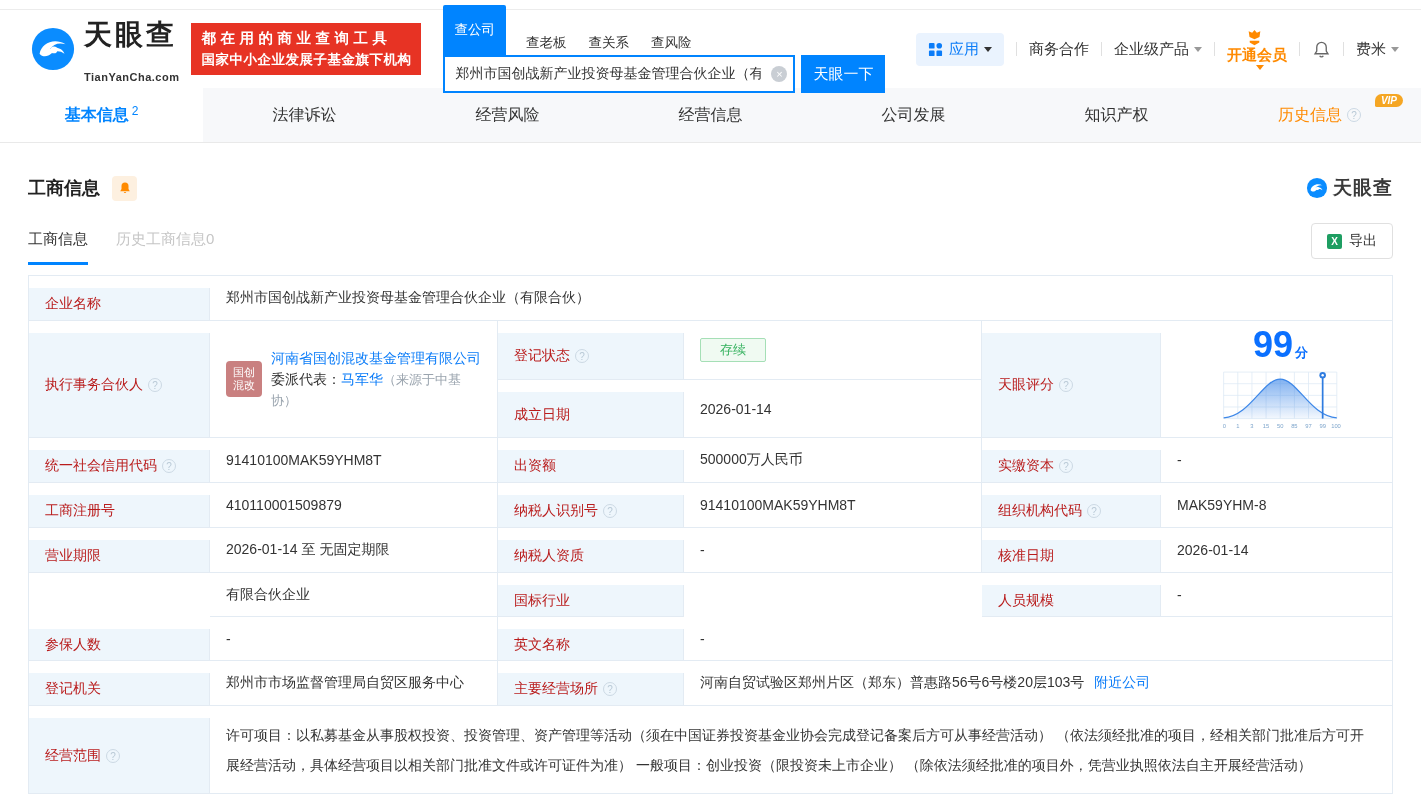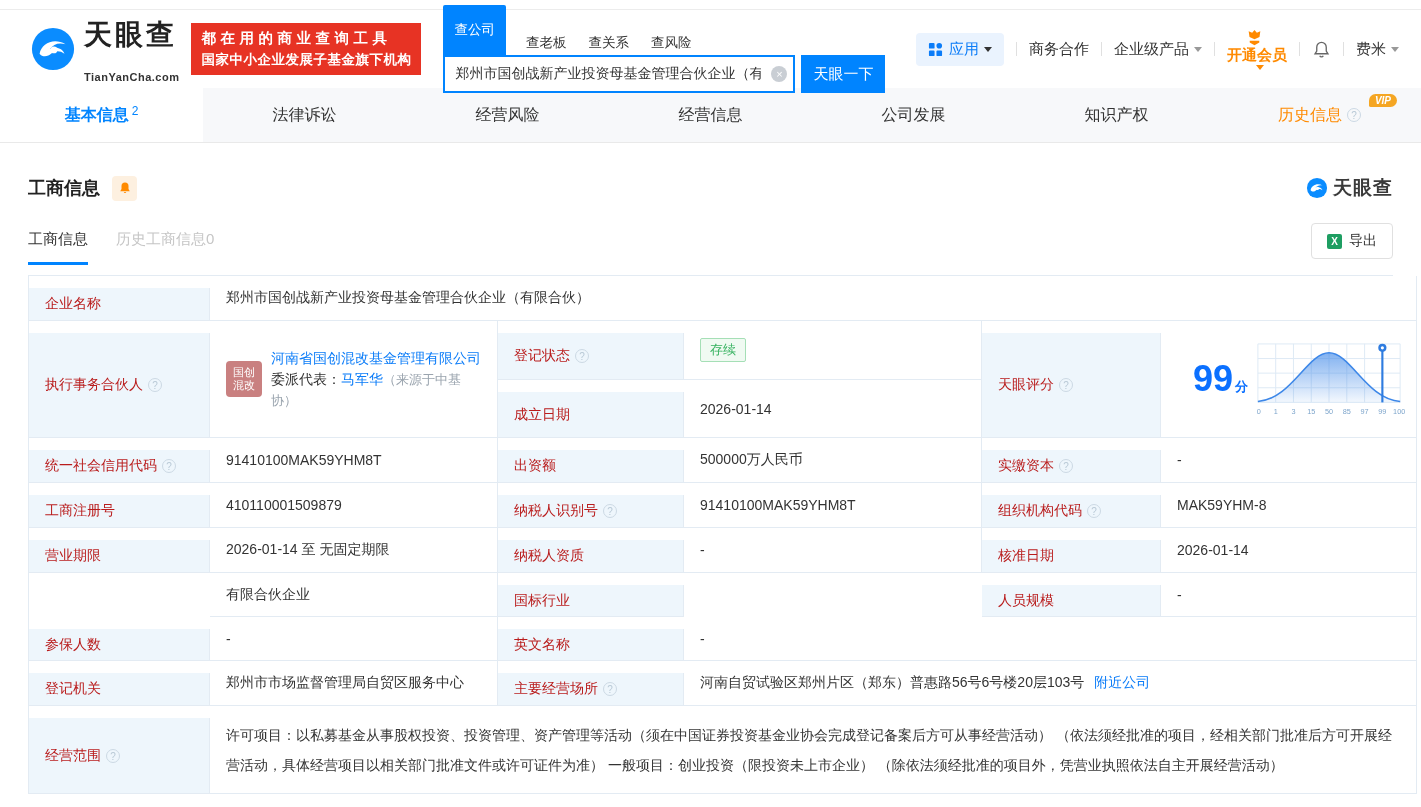--- a/index.html
+++ b/index.html
@@ -46,21 +46,21 @@
   .vipnav .caret { border-top-color:#ff8a00; }
   .bellwrap svg { width:19px; height:19px; display:block; }
 
   
   .tabbar { height:55px; display:flex; background:#f7f8fa; border-bottom:1px solid #e9e9e9; }
   .tab { flex:1; display:flex; align-items:center; justify-content:center; font-size:16px;
      color:#333; cursor:pointer; position:relative; }
   .tab.active { background:#fff; color:#0084ff; font-weight:bold; }
   .tab sup { font-size:12px; color:#0084ff; margin-left:3px; position:relative; top:-4px; font-weight:normal; }
   .tab.history { color:#ff8a00; }
-  .vipbadge { position:absolute; top:6px; right:24px; background:#f5a623; color:#fff; font-size:10px;
+  .vipbadge { position:absolute; top:6px; right:18px; background:#f5a623; color:#fff; font-size:10px;
      font-weight:bold; padding:1px 6px; border-radius:7px 7px 7px 2px; font-style:italic; }
   .q { display:inline-block; width:14px; height:14px; border:1px solid #ccd9e4; border-radius:50%;
      color:#b9c9d6; font-size:10px; line-height:13px; text-align:center; margin-left:5px;
      flex-shrink:0; cursor:pointer; font-weight:normal; }
   .q::after { content:"?"; }
 
   
   .content { padding:0 28px; }
   .sec-head { margin-top:32px; display:flex; align-items:center; }
   .sec-head h2 { font-size:18px; color:#222; }
@@ -89,30 +89,30 @@
      grid-template-rows:45px 59px 58px 45px 45px 45px 44px 44px 45px minmax(88px,auto);
      border-top:1px solid #e3ebf3; border-left:1px solid #e3ebf3; font-size:14px; }
   .c { border-right:1px solid #e3ebf3; border-bottom:1px solid #e3ebf3; padding:8px 16px;
      display:flex; align-items:center; }
   .lbl { background:#eef6fc; color:#b91c1c;margin-top:12px; }
   .val { background:#fff; color:#333; }
   .dash { color:#333; }
   a.blue, .blue { color:#0b7cf8; text-decoration:none; cursor:pointer; }
   .gray { color:#9aa4ae; }
   .badge-green { display:inline-block; color:#39b362; background:#f0faf2; border:1px solid #a5dfb6;
-     border-radius:2px; padding:2px 9px; font-size:13px; }
+     border-radius:2px; padding:2px 19px; font-size:13px; }
   .partner-cell { align-items:center; }
   .avatar { width:36px; height:36px; flex-shrink:0; background:#c98080; color:#fff; border-radius:4px;
      font-size:11px; line-height:13px; display:flex; align-items:center; justify-content:center;
      text-align:center; margin-right:9px; cursor:pointer; padding:2px; }
   .partner-text { line-height:21px; }
   .partner-text .src { color:#9aa4ae; font-size:13px; }
   .chev { width:8px; height:8px; border-right:1.5px solid #999; border-bottom:1.5px solid #999;
      transform:rotate(45deg); display:inline-block; margin-left:7px; margin-top:-4px; cursor:pointer; }
-  .score-cell { display:flex; align-items:center; gap:6px; padding:6px 10px 6px 32px; }
+  .score-cell { display:flex; align-items:center; gap:6px; padding:6px 10px 6px 18px;flex-direction:column; }
   .score-num { color:#0b70ff; font-weight:bold; font-size:36px; line-height:1; white-space:nowrap; }
   .score-num i { font-style:normal; font-size:13px; font-weight:bold; margin-left:2px; }
   .score-chart { width:152px; height:78px; }
   .scope-cell { line-height:30px; align-items:center; }
   .addr-cell span { margin-right:10px; }
 </style>
 </head>
 <body>
 
 <div class="top-strip"></div>

